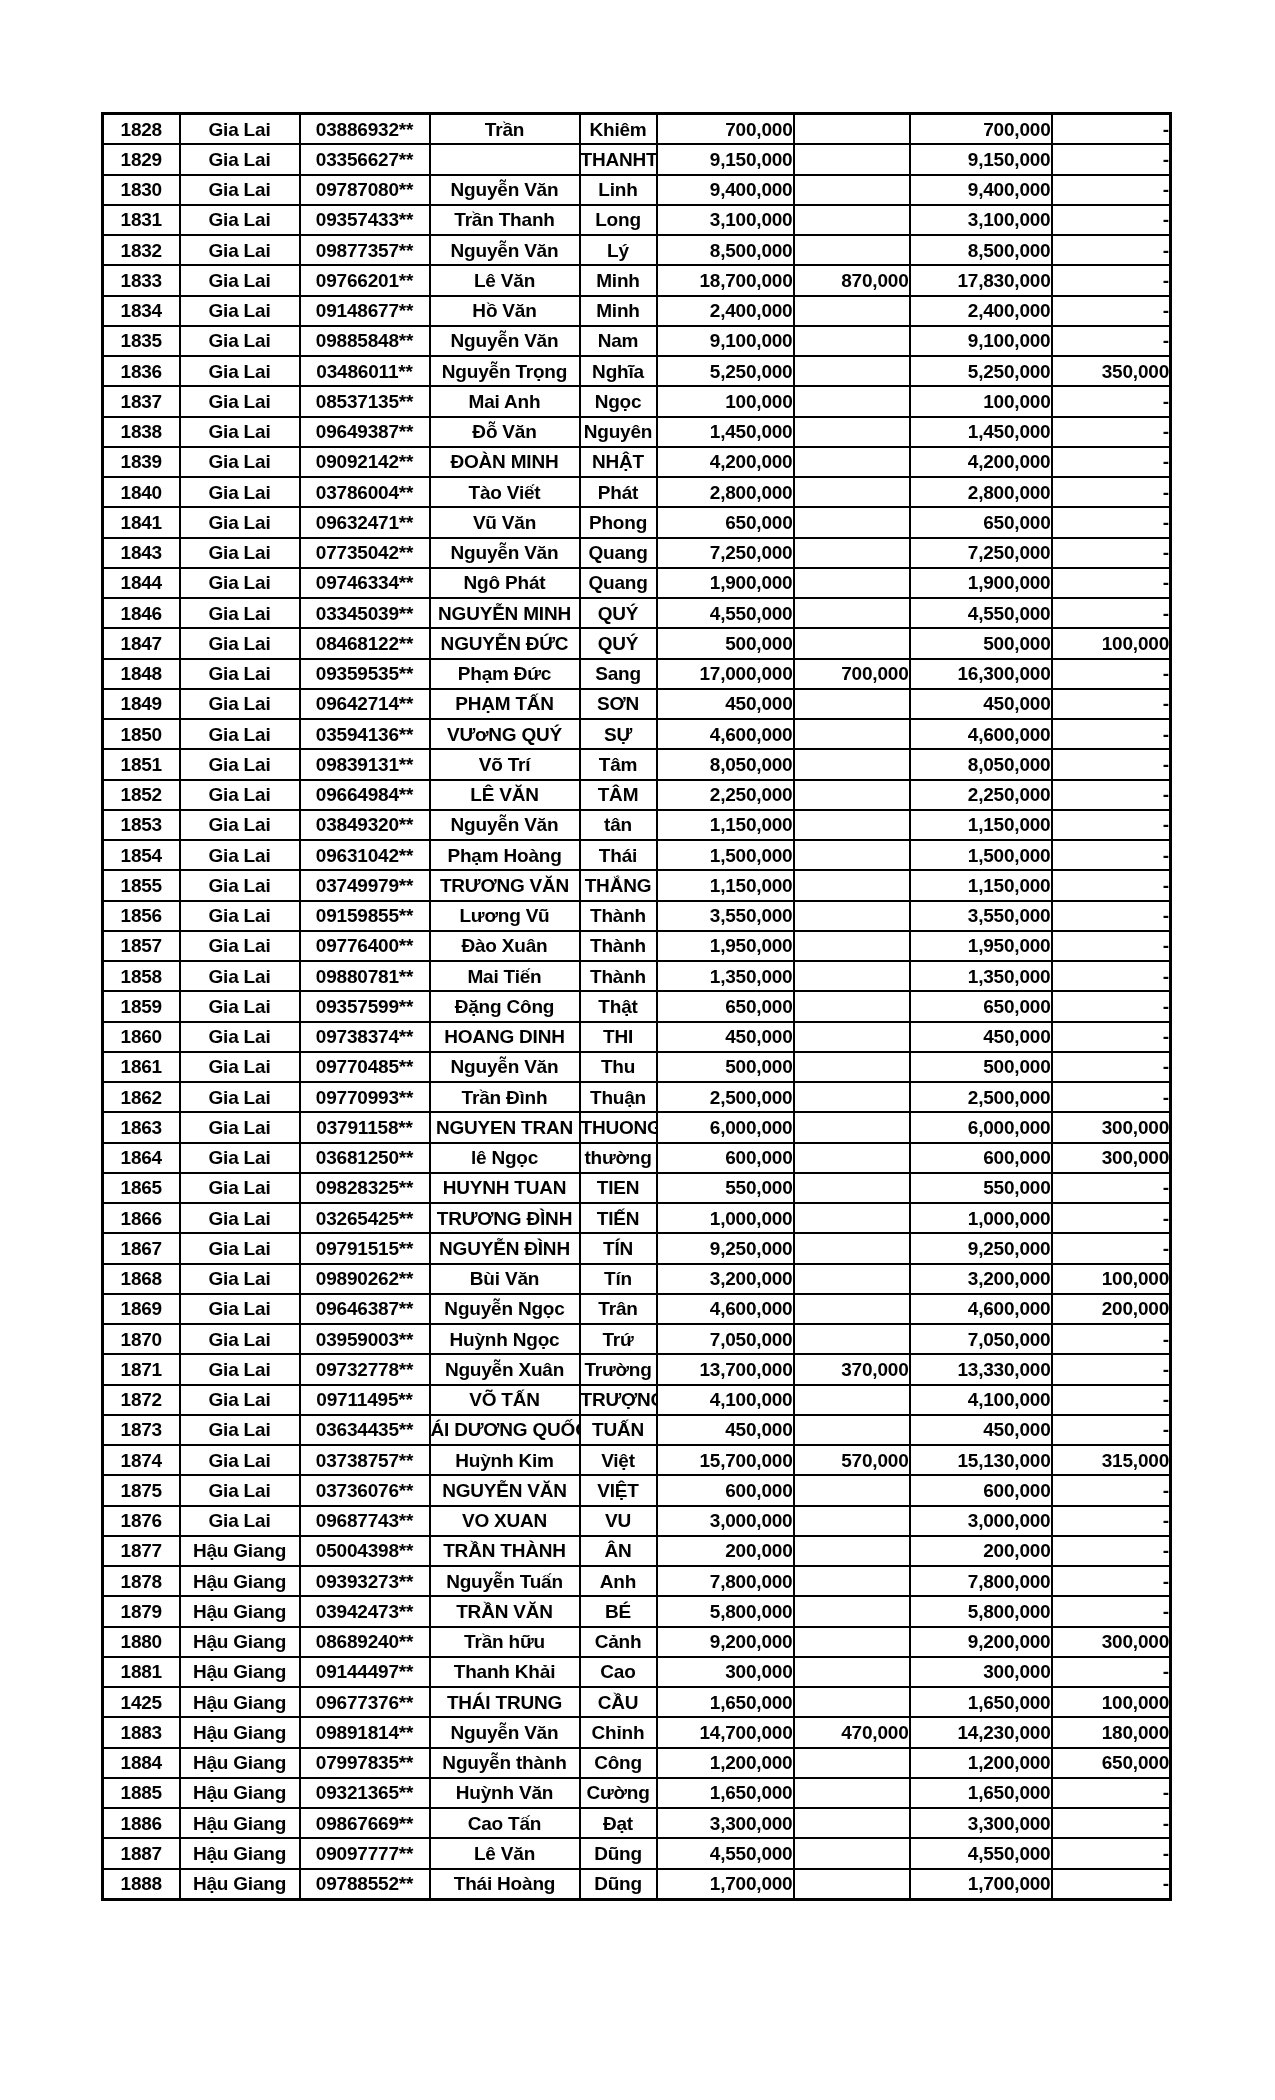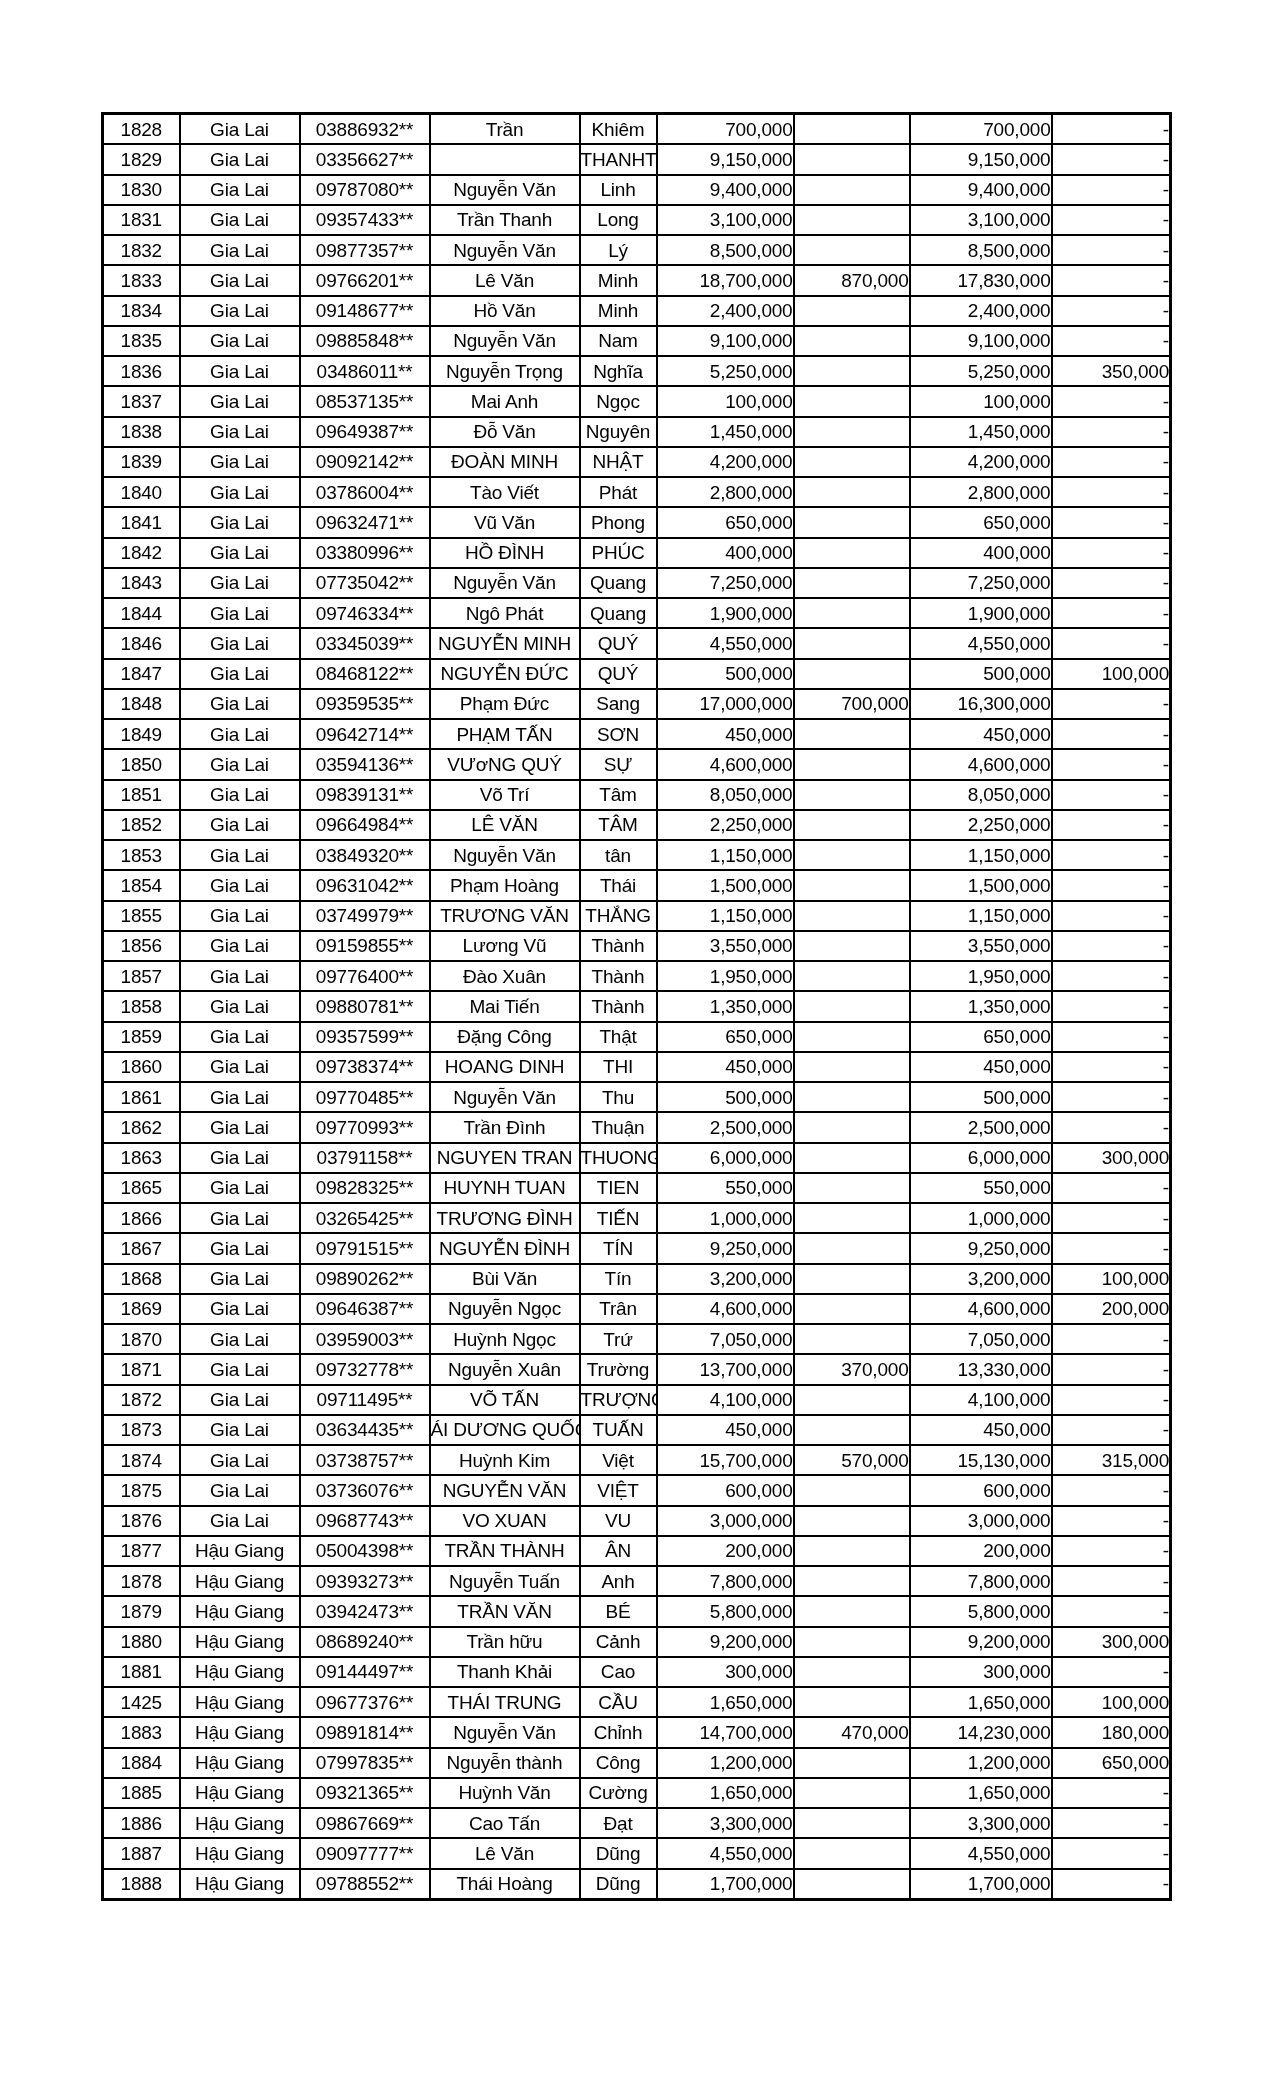--- a/index.html
+++ b/index.html
@@ -13,20 +13,21 @@
     height: 2100px;
     background: #ffffff;
     overflow: hidden;
     font-family: "Liberation Sans", sans-serif;
     color: #000000;
   }
   #tbl-wrap {
     position: absolute;
     left: 101px;
     top: 112px;
+    font-weight: bold;
   }
   table.sheet {
     border-collapse: collapse;
     table-layout: fixed;
     width: 1068px;
     border: 3px solid #000000;
   }
   table.sheet td {
     border: 2px solid #000000;
     padding: 0;
@@ -209,31 +210,20 @@
             <td class="c">Gia Lai</td>
             <td class="c">09632471**</td>
             <td class="clip">Vũ Văn</td>
             <td class="clip">Phong</td>
             <td class="r">650,000</td>
             <td class="r"></td>
             <td class="r">650,000</td>
             <td class="dash">-</td>
           </tr>
           <tr>
-            <td class="c">1842</td>
-            <td class="c">Gia Lai</td>
-            <td class="c">03380996**</td>
-            <td class="clip">HỒ ĐÌNH</td>
-            <td class="clip">PHÚC</td>
-            <td class="r">400,000</td>
-            <td class="r"></td>
-            <td class="r">400,000</td>
-            <td class="dash">-</td>
-          </tr>
-          <tr>
             <td class="c">1843</td>
             <td class="c">Gia Lai</td>
             <td class="c">07735042**</td>
             <td class="clip">Nguyễn Văn</td>
             <td class="clip">Quang</td>
             <td class="r">7,250,000</td>
             <td class="r"></td>
             <td class="r">7,250,000</td>
             <td class="dash">-</td>
           </tr>
@@ -437,20 +427,31 @@
           </tr>
           <tr>
             <td class="c">1863</td>
             <td class="c">Gia Lai</td>
             <td class="c">03791158**</td>
             <td class="clip">NGUYEN TRAN</td>
             <td class="clip">THUONG</td>
             <td class="r">6,000,000</td>
             <td class="r"></td>
             <td class="r">6,000,000</td>
+            <td class="r">300,000</td>
+          </tr>
+          <tr>
+            <td class="c">1864</td>
+            <td class="c">Gia Lai</td>
+            <td class="c">03681250**</td>
+            <td class="clip">lê Ngọc</td>
+            <td class="clip">thường</td>
+            <td class="r">600,000</td>
+            <td class="r"></td>
+            <td class="r">600,000</td>
             <td class="r">300,000</td>
           </tr>
           <tr>
             <td class="c">1865</td>
             <td class="c">Gia Lai</td>
             <td class="c">09828325**</td>
             <td class="clip">HUYNH TUAN</td>
             <td class="clip">TIEN</td>
             <td class="r">550,000</td>
             <td class="r"></td>

